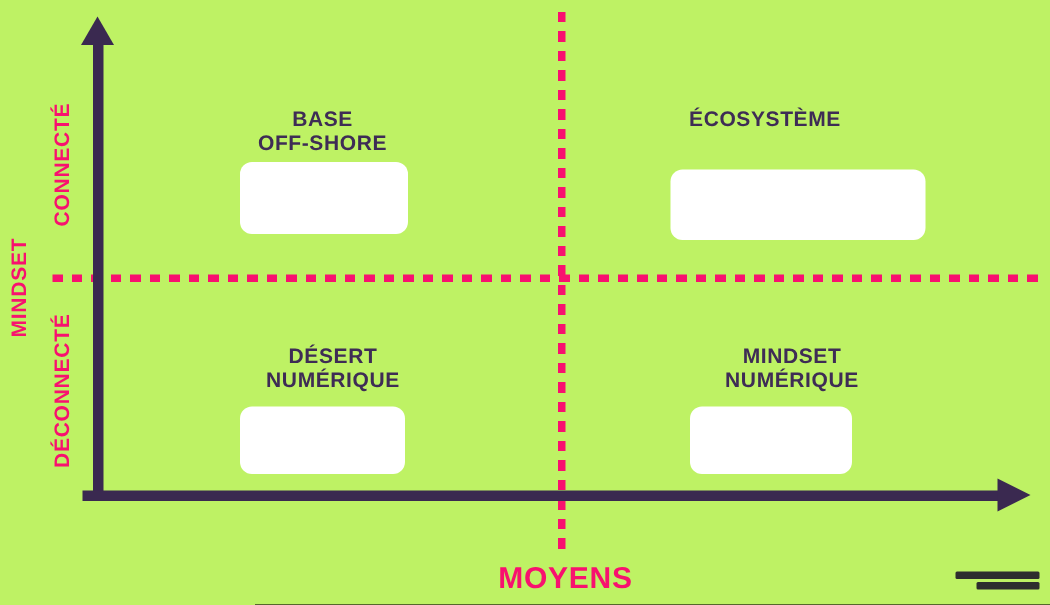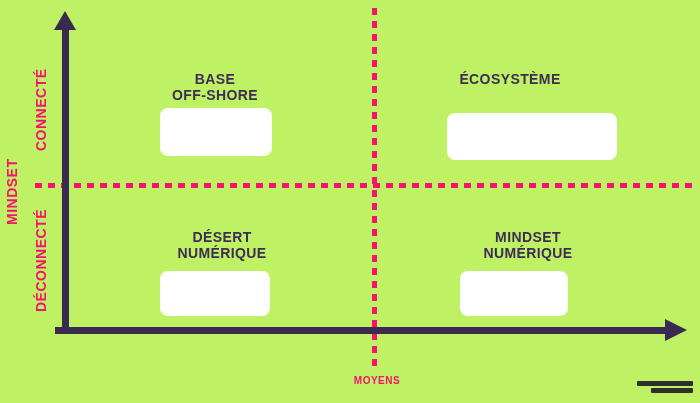--- a/index.html
+++ b/index.html
@@ -69,20 +69,20 @@
   <div class="q-title" style="left:458px;top:229px;width:140px;">
     <div>MINDSET</div>
     <div>NUMÉRIQUE</div>
   </div>
   <div class="ph" style="left:460px;top:271px;width:108px;height:45px;"></div>
 
   <div class="v-label pink" style="left:4px;top:138px;height:108px;">MINDSET</div>
   <div class="v-label pink" style="left:33px;top:52px;height:115px;">CONNECTÉ</div>
   <div class="v-label pink" style="left:33px;top:198px;height:125px;">DÉCONNECTÉ</div>
 
-  <div class="h-label pink" style="left:317px;top:375px;width:120px;font-size:10px;">MOYENS</div>
+  <div class="h-label pink" style="left:317px;top:375px;width:120px;font-size:20px;">MOYENS</div>
 
   <div class="watermark">
     <div class="wline w1"></div>
     <div class="wline w2"></div>
   </div>
 
 </div>
 
 </body></html>

